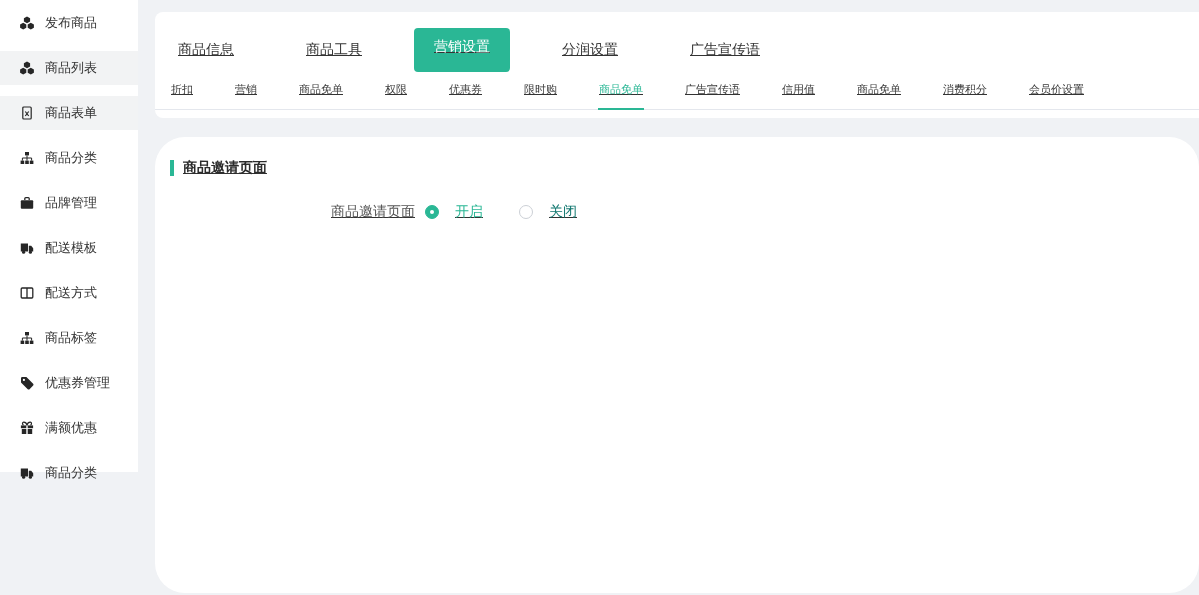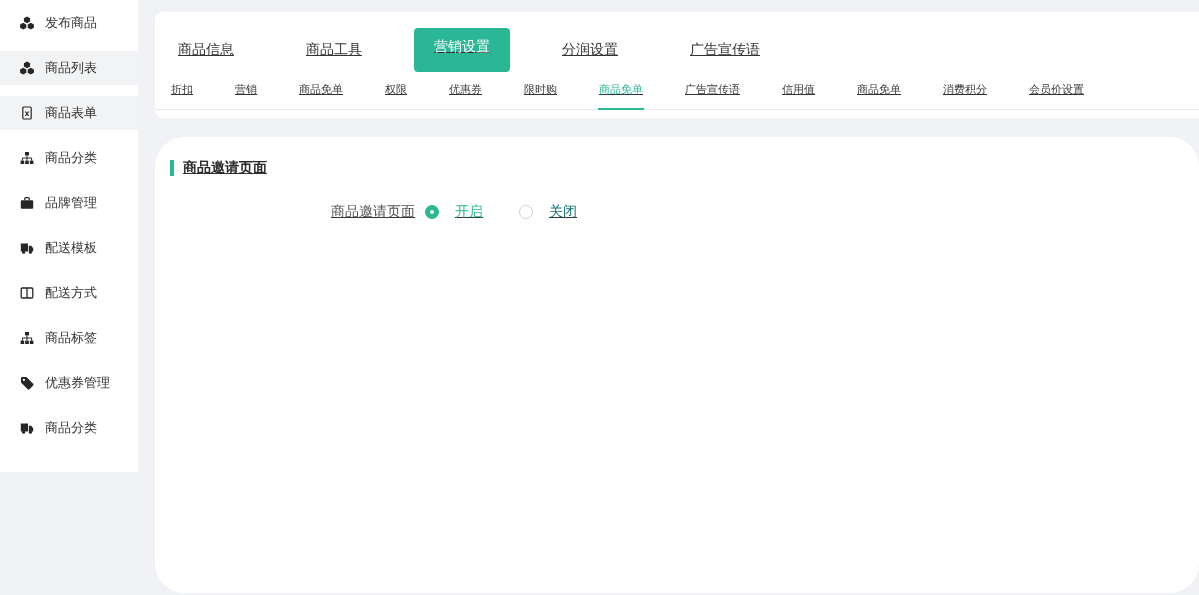--- a/index.html
+++ b/index.html
@@ -189,20 +189,31 @@
       <span class="icon">
         <svg viewBox="0 0 14 14">
             <path fill="#262626" d="M1 2.2A1.2 1.2 0 0 1 2.2 1h4.2l6.5 6.5a1.6 1.6 0 0 1 0 2.3l-3.1 3.1a1.6 1.6 0 0 1-2.3 0L1 6.4z"></path>
             <circle cx="3.9" cy="3.9" r="1.1" fill="#fff"></circle>
           </svg>
       </span>
       <span>优惠券管理</span>
     </div>
 
 
+    <div class="side-item">
+      <span class="icon">
+        <svg viewBox="0 0 14 14">
+            <rect x="0.9" y="4.4" width="12.2" height="2.8" fill="#262626"></rect>
+            <rect x="1.8" y="8" width="10.4" height="5" fill="#262626"></rect>
+            <path d="M7 4.4V13" stroke="#fff" stroke-width="1.4"></path>
+            <path d="M3.6 3.8C2.2 3.8 2 1.2 3.8 1.2 5.2 1.2 6.6 2.6 7 4.2M10.4 3.8C11.8 3.8 12 1.2 10.2 1.2 8.8 1.2 7.4 2.6 7 4.2" fill="none" stroke="#262626" stroke-width="1.2"></path>
+          </svg>
+      </span>
+      <span>满额优惠</span>
+    </div>
 
 
     <div class="side-item">
       <span class="icon">
         <svg viewBox="0 0 14 14">
             <path fill="#262626" d="M.8 2.6H8v7.8H.8zM8.8 4.8h2.4l2 2.4v3.2H8.8z"></path>
             <circle cx="3.6" cy="11.2" r="1.6" fill="#262626"></circle>
             <circle cx="10.4" cy="11.2" r="1.6" fill="#262626"></circle>
           </svg>
       </span>

